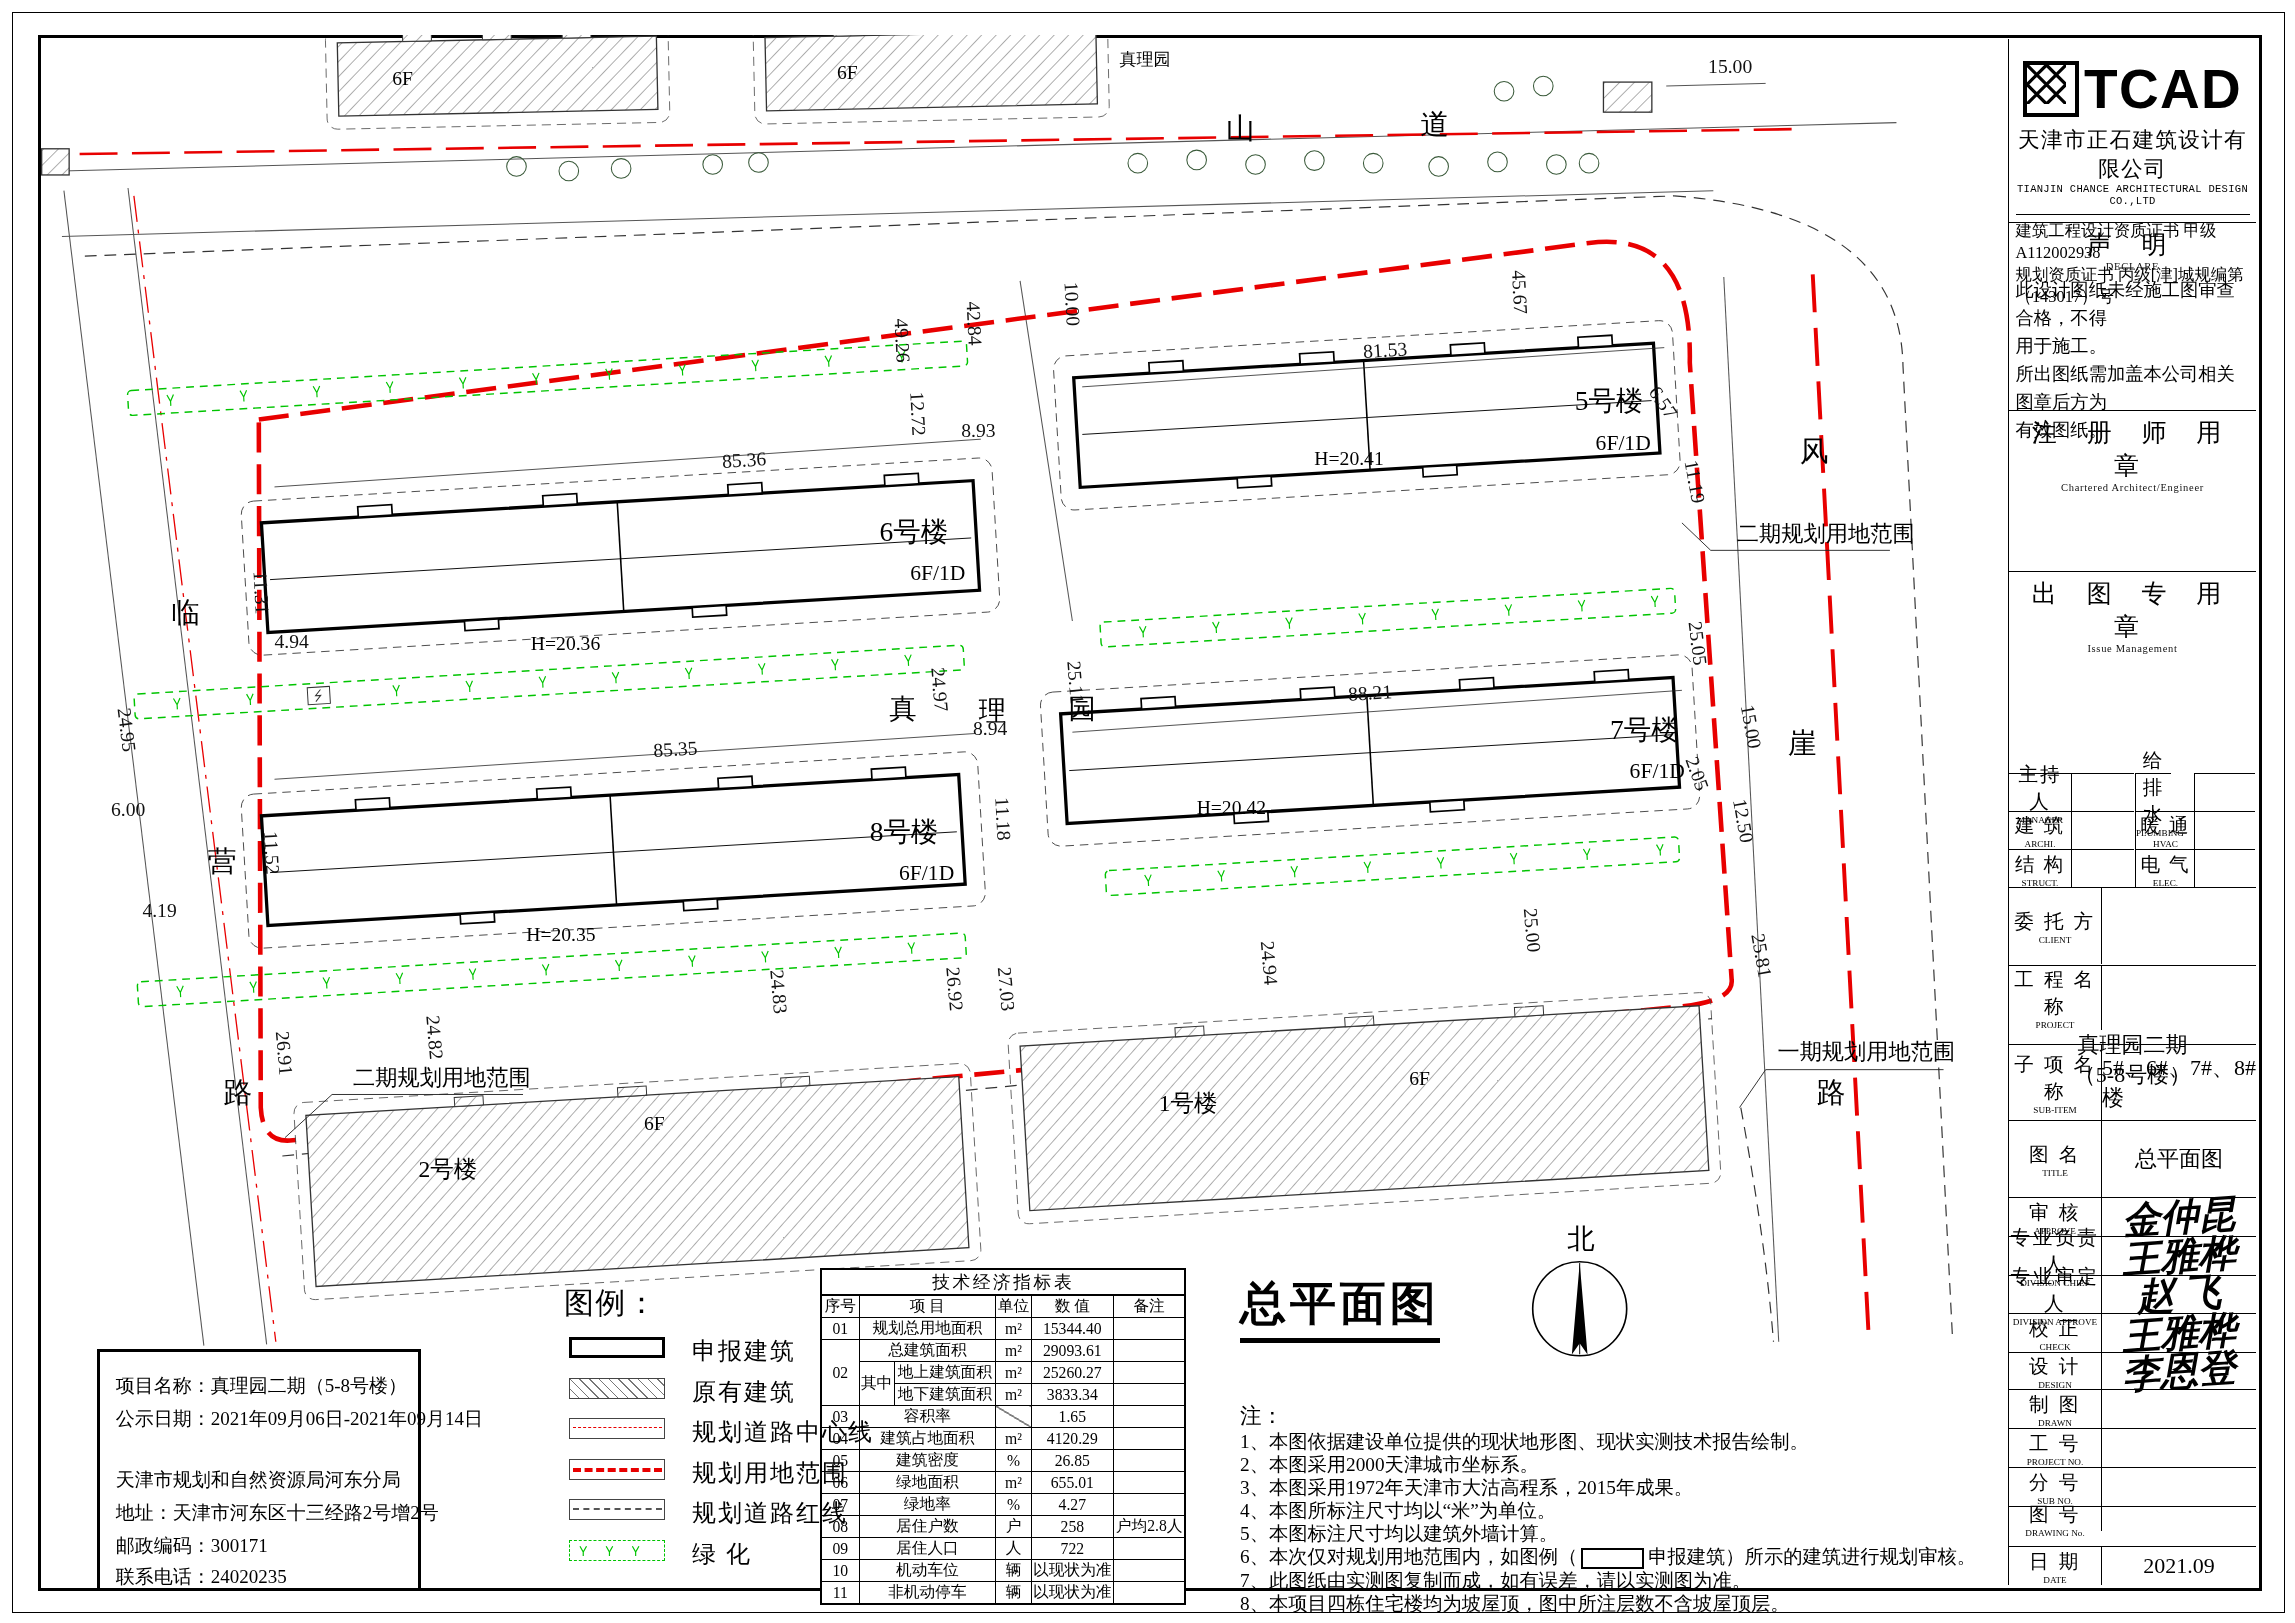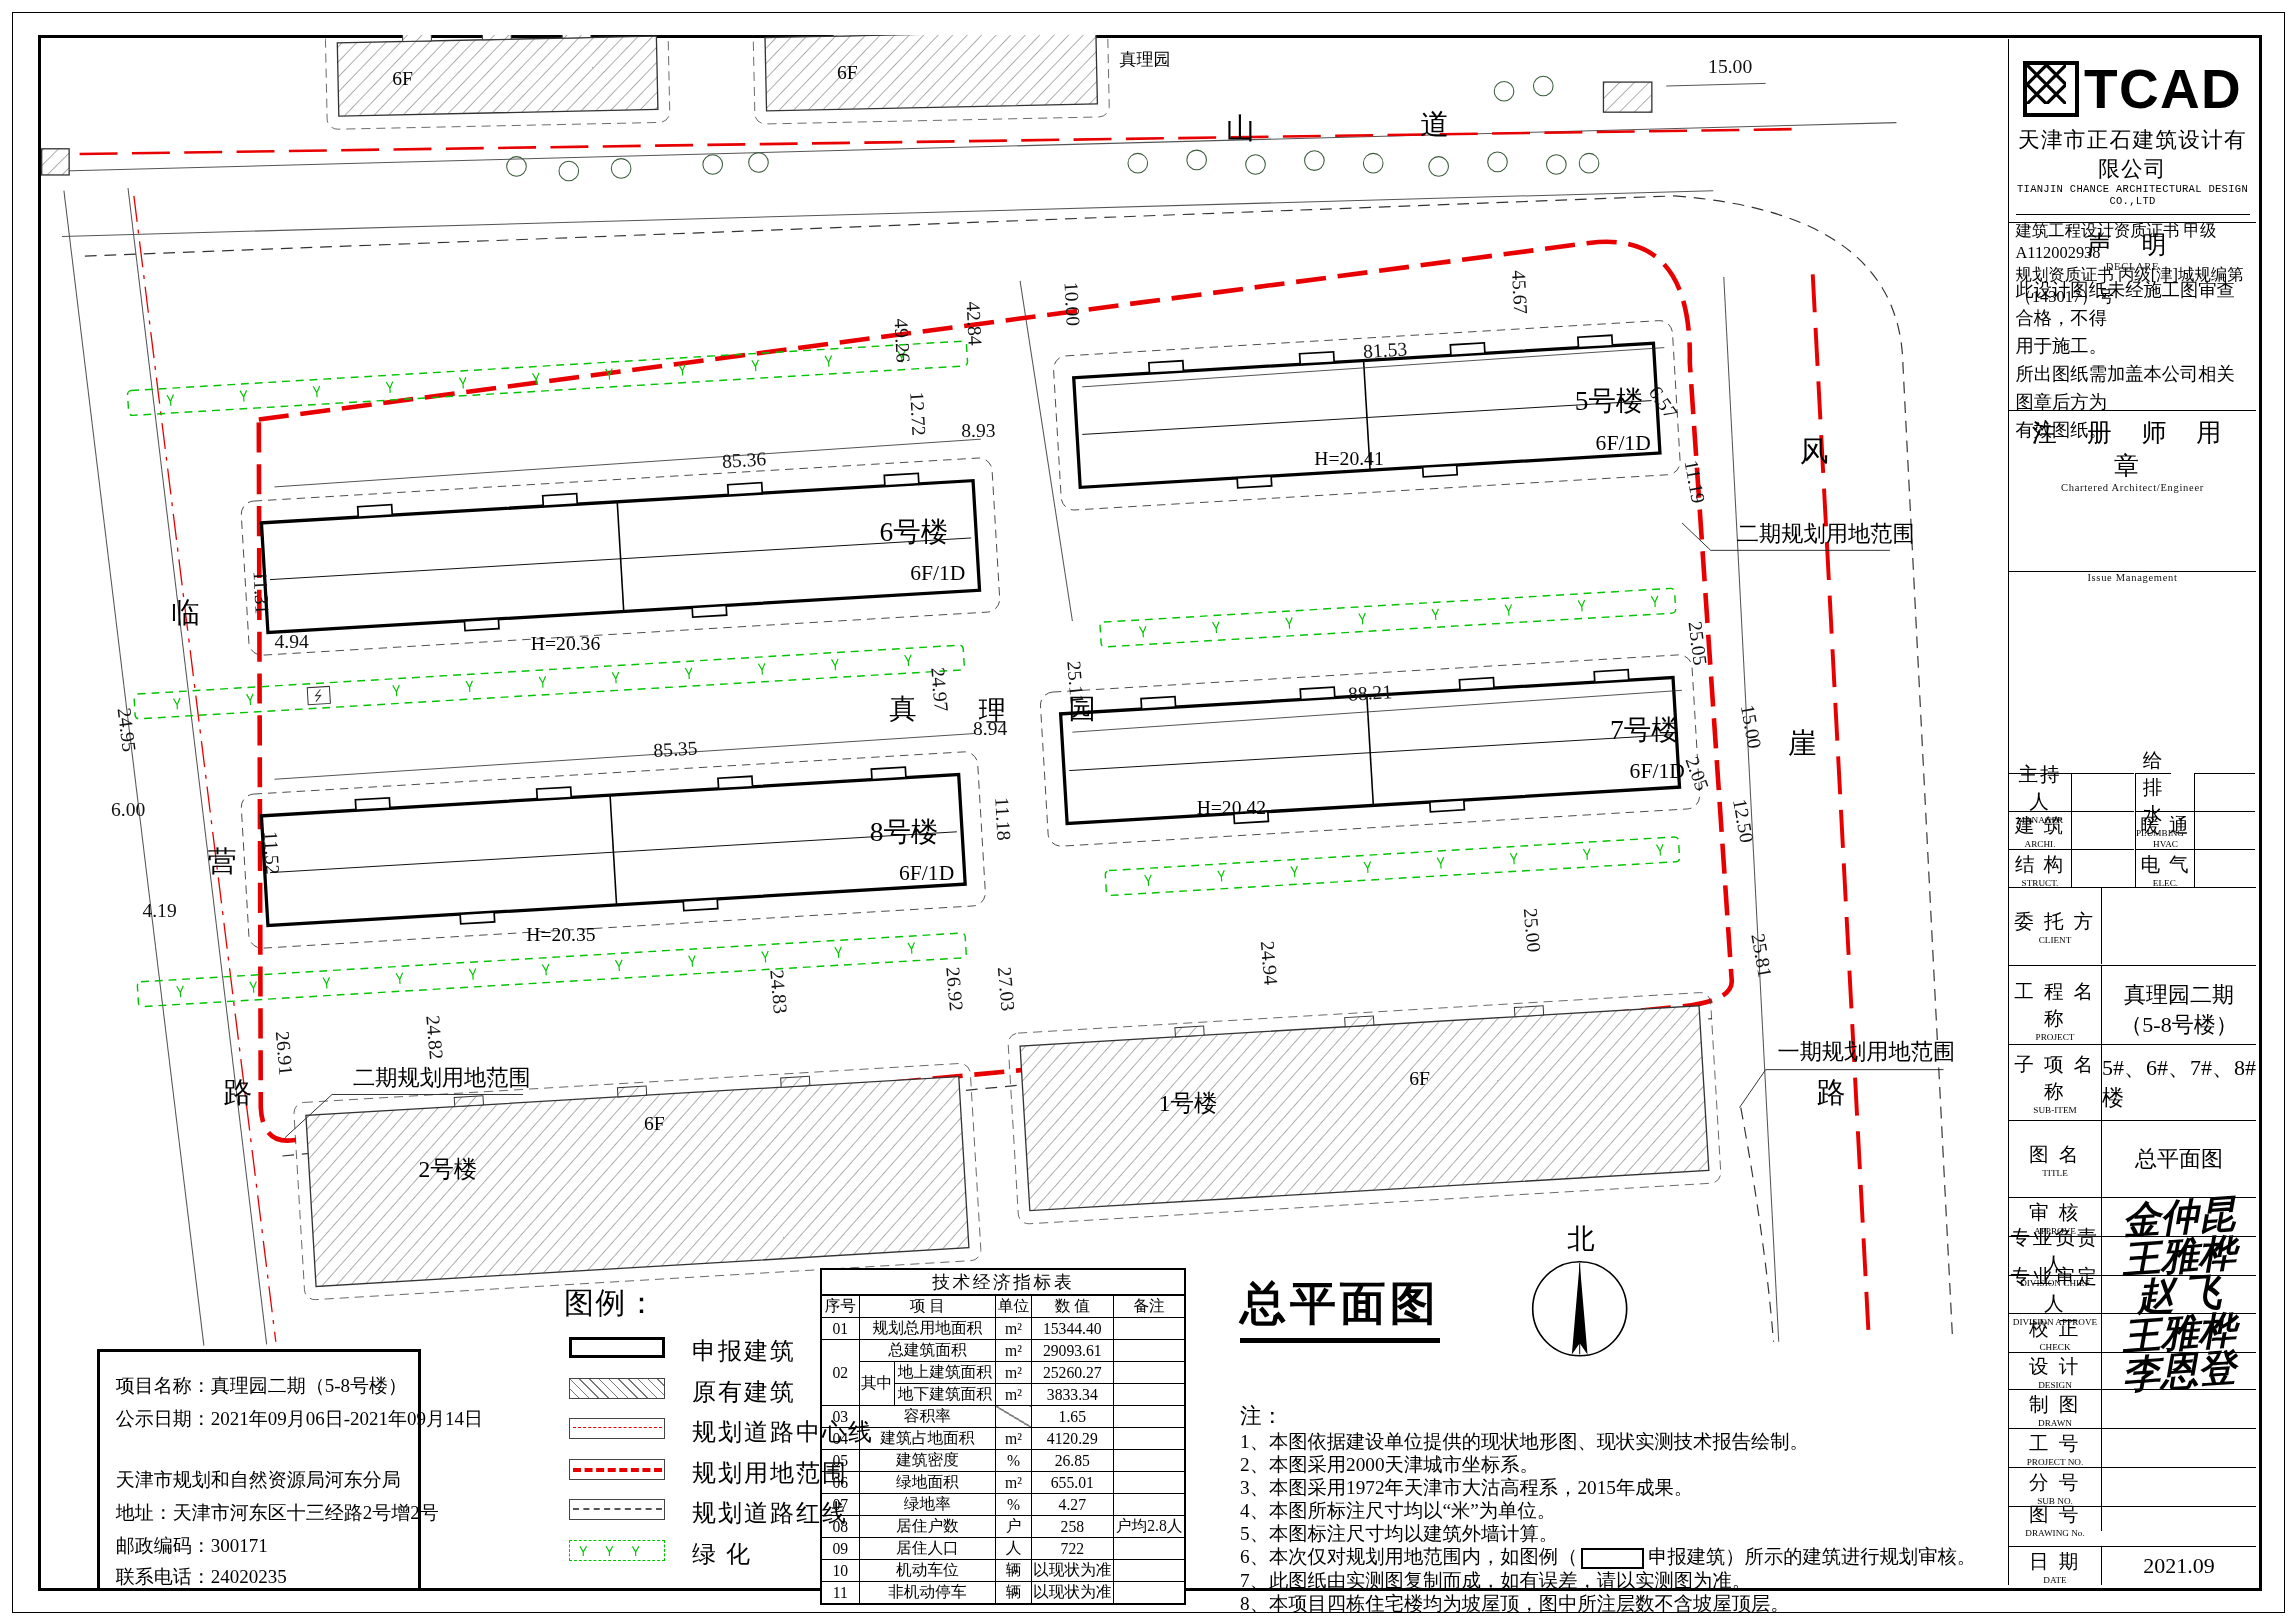--- a/index.html
+++ b/index.html
@@ -559,20 +559,21 @@
           <div>所出图纸需加盖本公司相关图章后方为</div>
           <div>有效图纸。</div>
         </div>
     </div>
 
     <div class="tb-sec" style="top:371px;height:161px;">
       <div class="tb-title">注 册 师 用 章</div>
       <div class="tb-en">Chartered Architect/Engineer</div>
     </div>
     <div class="tb-sec" style="top:532px;height:163px;">
+      <div class="tb-title">出 图 专 用 章</div>
       <div class="tb-en">Issue Management</div>
     </div>
 
     <div id="tb-grid">
         <div class="grid-cell" style="left: 0px; top: 734px; width: 62px; height: 38px; border-left: none;">
           <div class="l1">主持人</div>
           <div class="l2">MANAGER</div>
         </div>
         <div class="grid-cell" style="left: 62px; top: 734px; width: 63px; height: 38px;"></div>
         <div class="grid-cell" style="left: 126px; top: 734px; width: 36px; height: 38px; text-align: center;">
@@ -604,21 +605,21 @@
     <div id="tb-rows">
         <div class="tb-row" style="top: 848px; height: 77px;">
           <div class="lab">
             <div class="l1">委 托 方</div>
             <div class="l2">CLIENT</div>
           </div>
           <div class="val">
             <span></span>
           </div>
         </div>
-        <div class="tb-row" style="top: 926px; height: 88px;">
+        <div class="tb-row" style="top: 926px; height: 88px; flex-direction: column;">
           <div class="lab">
             <div class="l1">工 程 名 称</div>
             <div class="l2">PROJECT</div>
           </div>
           <div class="val">
             <span>真理园二期</span>
             <span>（5-8号楼）</span>
           </div>
         </div>
         <div class="tb-row" style="top: 1005px; height: 76px;">

